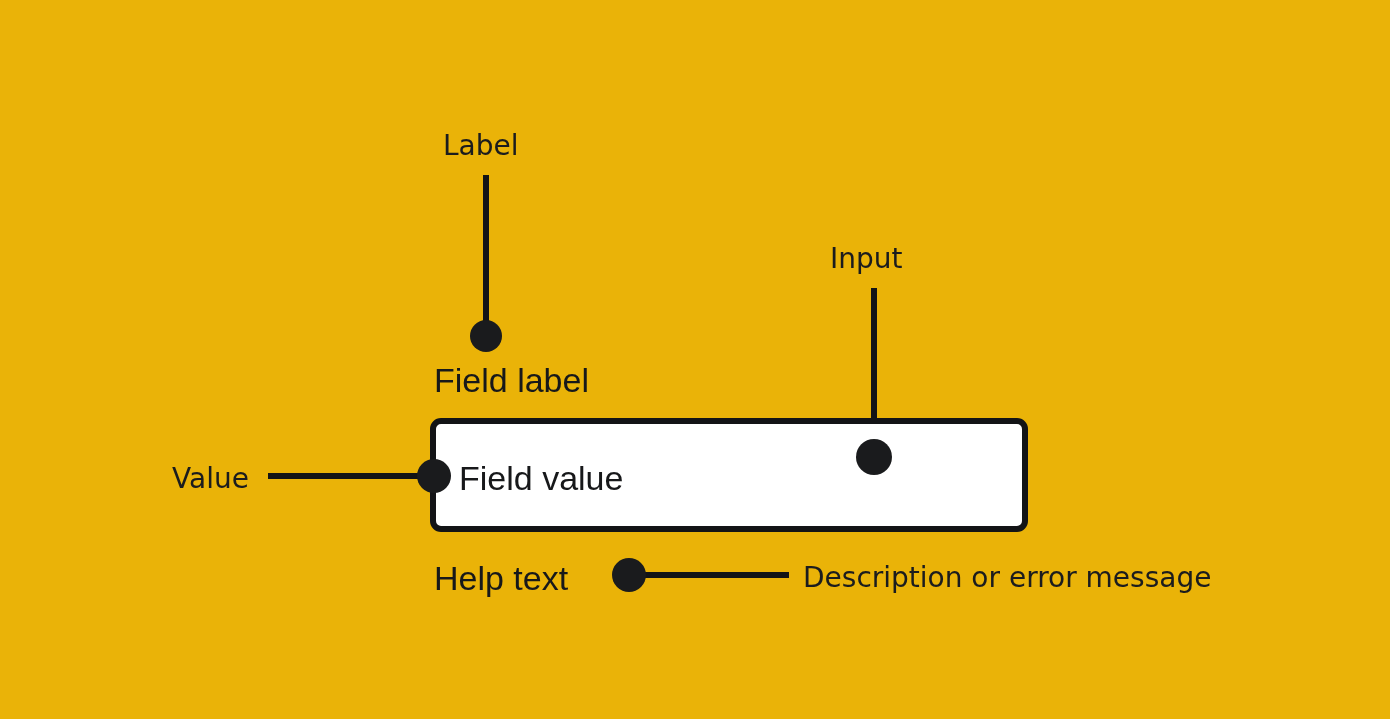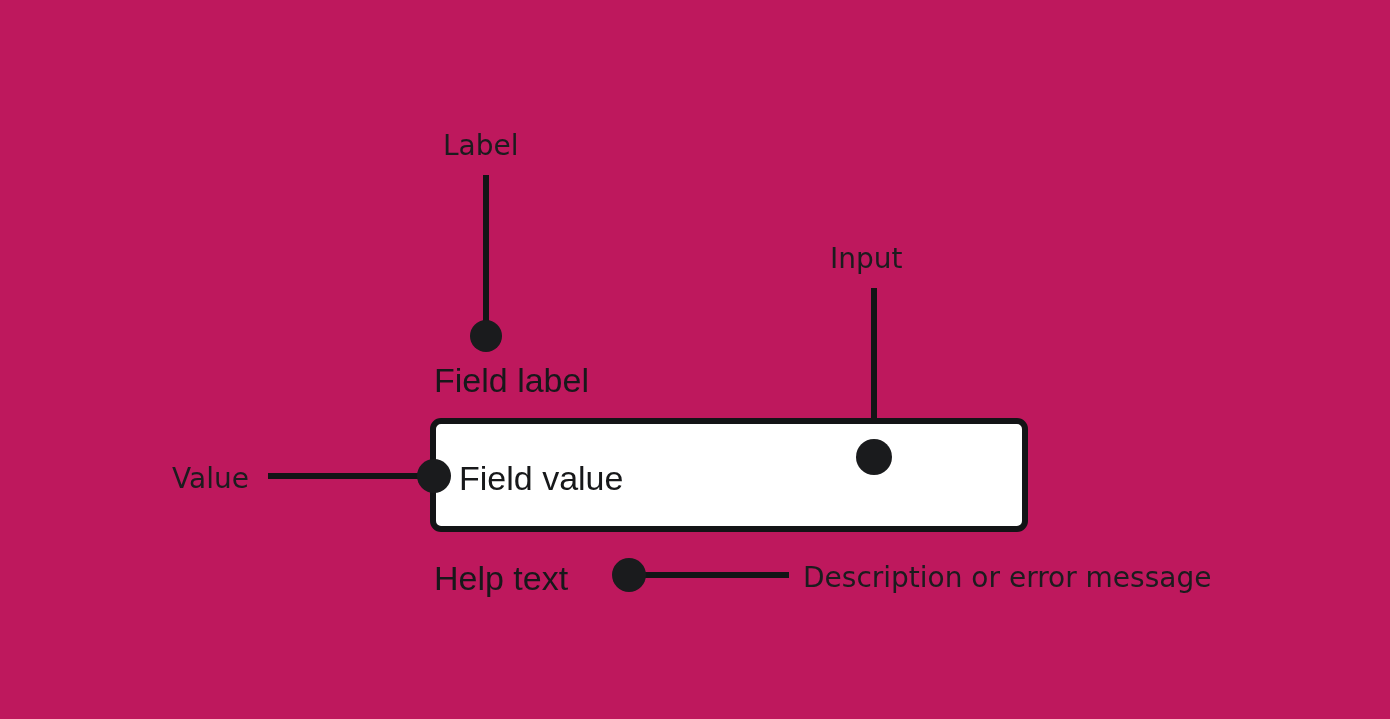--- a/index.html
+++ b/index.html
@@ -11,21 +11,21 @@
     width: 1390px;
     height: 719px;
     background: #f7f8fa;
     font-family: "DejaVu Sans", sans-serif;
     overflow: hidden;
   }
   #stage {
     position: relative;
     width: 1390px;
     height: 719px;
-    background: #be185d;
+    background: #eab308;
   }
   #diagram-svg {
     position: absolute;
     left: 0;
     top: 0;
     width: 1390px;
     height: 719px;
     display: block;
   }
   .anno-text {

